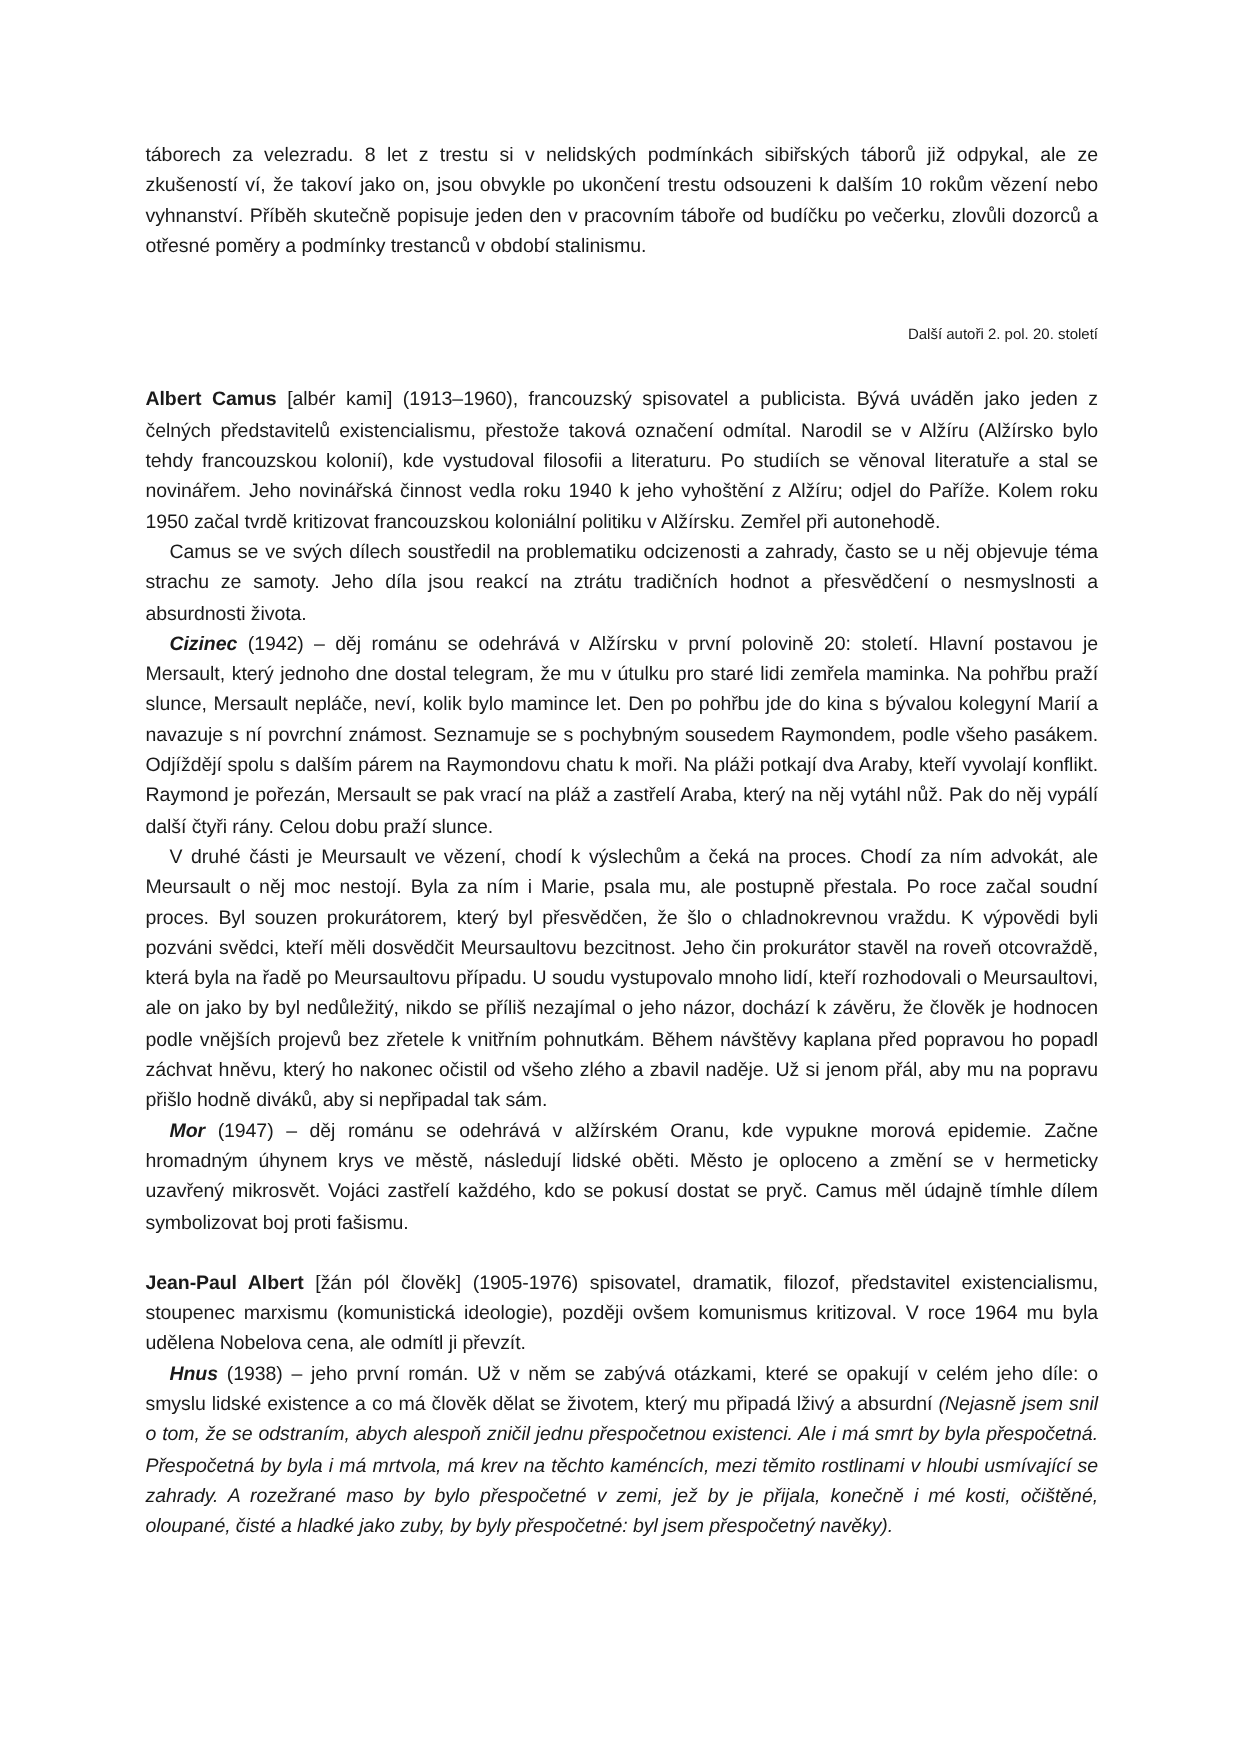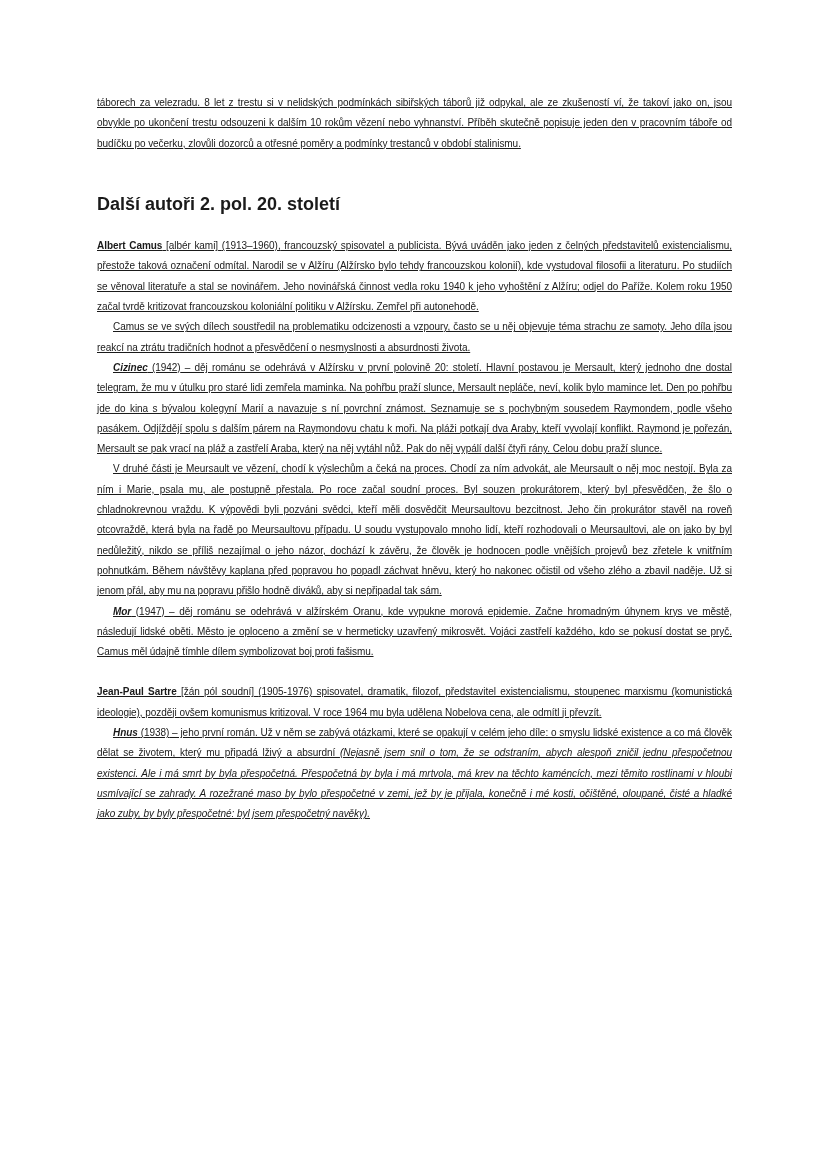--- a/index.html
+++ b/index.html
@@ -24,37 +24,36 @@
   }
   .content {
     position: absolute;
     left: 97px;
     top: 93px;
     width: 635px;
   }
   p.para {
     margin: 0;
     padding: 0;
-    font-size: 10px;
+    font-size: 13px;
     line-height: 20.3px;
     text-align: justify;
     text-justify: inter-word;
     hyphens: none;
     letter-spacing: -0.05px;
-    text-decoration: underline;
   }
   p.indent {
     text-indent: 16px;
   }
   h1.section-heading {
     margin: 0;
     padding: 0;
-    font-size: 18px;
-    font-weight: bold;
-    text-align: left;
+    font-size: 10px;
+    font-weight: normal;
+    text-align: right;
     line-height: 20.3px;
   }
   .block-gap-lg {
     height: 40px;
   }
   .block-gap-md {
     height: 22px;
   }
   .block-gap-sm {
     height: 20px;
@@ -80,29 +79,29 @@
     <p class="para">táborech za velezradu. 8 let z trestu si v nelidských podmínkách sibiřských táborů již odpykal, ale ze zkušeností ví, že takoví jako on, jsou obvykle po ukončení trestu odsouzeni k dalším 10 rokům vězení nebo vyhnanství. Příběh skutečně popisuje jeden den v pracovním táboře od budíčku po večerku, zlovůli dozorců a otřesné poměry a podmínky trestanců v období stalinismu.</p>
 
     <div class="block-gap-lg"></div>
 
     <h1 class="section-heading">Další autoři 2. pol. 20. století</h1>
 
     <div class="block-gap-md"></div>
 
     <p class="para"><b class="b">Albert Camus</b> <span>[albér kami]</span> <span>(1913–1960),</span><span> francouzský spisovatel a publicista. Bývá uváděn jako jeden z čelných představitelů existencialismu, přestože taková označení odmítal. Narodil se v Alžíru (Alžírsko bylo tehdy francouzskou kolonií), kde vystudoval filosofii a literaturu. Po studiích se věnoval literatuře a stal se novinářem. Jeho novinářská činnost vedla roku 1940 k jeho vyhoštění z Alžíru; odjel do Paříže. Kolem roku 1950 začal tvrdě kritizovat francouzskou koloniální politiku v Alžírsku. Zemřel při autonehodě.</span></p>
 
-    <p class="para indent">Camus se ve svých dílech soustředil na problematiku odcizenosti a vzpoury, často se u něj objevuje téma strachu ze samoty. Jeho díla jsou reakcí na ztrátu tradičních hodnot a přesvědčení o nesmyslnosti a absurdnosti života.</p>
+    <p class="para indent">Camus se ve svých dílech soustředil na problematiku odcizenosti a zahrady, často se u něj objevuje téma strachu ze samoty. Jeho díla jsou reakcí na ztrátu tradičních hodnot a přesvědčení o nesmyslnosti a absurdnosti života.</p>
 
     <p class="para indent"><span class="bi">Cizinec</span> <span>(1942)</span><span> – děj románu se odehrává v Alžírsku v první polovině 20: století. Hlavní postavou je Mersault, který jednoho dne dostal telegram, že mu v útulku pro staré lidi zemřela maminka. Na pohřbu praží slunce, Mersault nepláče, neví, kolik bylo mamince let. Den po pohřbu jde do kina s bývalou kolegyní Marií a navazuje s ní povrchní známost. Seznamuje se s pochybným sousedem Raymondem, podle všeho pasákem. Odjíždějí spolu s dalším párem na Raymondovu chatu k moři. Na pláži potkají dva Araby, kteří vyvolají konflikt. Raymond je pořezán, Mersault se pak vrací na pláž a zastřelí Araba, který na něj vytáhl nůž. Pak do něj vypálí další čtyři rány. Celou dobu praží slunce.</span></p>
 
     <p class="para indent">V druhé části je Meursault ve vězení, chodí k výslechům a čeká na proces. Chodí za ním advokát, ale Meursault o něj moc nestojí. Byla za ním i Marie, psala mu, ale postupně přestala. Po roce začal soudní proces. Byl souzen prokurátorem, který byl přesvědčen, že šlo o chladnokrevnou vraždu. K výpovědi byli pozváni svědci, kteří měli dosvědčit Meursaultovu bezcitnost. Jeho čin prokurátor stavěl na roveň otcovraždě, která byla na řadě po Meursaultovu případu. U soudu vystupovalo mnoho lidí, kteří rozhodovali o Meursaultovi, ale on jako by byl nedůležitý, nikdo se příliš nezajímal o jeho názor, dochází k závěru, že člověk je hodnocen podle vnějších projevů bez zřetele k vnitřním pohnutkám. Během návštěvy kaplana před popravou ho popadl záchvat hněvu, který ho nakonec očistil od všeho zlého a zbavil naděje. Už si jenom přál, aby mu na popravu přišlo hodně diváků, aby si nepřipadal tak sám.</p>
 
     <p class="para indent"><span class="bi">Mor</span> <span>(1947)</span><span> – děj románu se odehrává v alžírském Oranu, kde vypukne morová epidemie. Začne hromadným úhynem krys ve městě, následují lidské oběti. Město je oploceno a změní se v hermeticky uzavřený mikrosvět. Vojáci zastřelí každého, kdo se pokusí dostat se pryč. Camus měl údajně tímhle dílem symbolizovat boj proti fašismu.</span></p>
 
     <div class="block-gap-sm"></div>
 
-    <p class="para"><b class="b">Jean-Paul Sartre</b> <span>[žán pól soudní]</span> <span>(1905-1976)</span><span> spisovatel, dramatik, filozof, představitel existencialismu, stoupenec marxismu (komunistická ideologie), později ovšem komunismus kritizoval. V roce 1964 mu byla udělena Nobelova cena, ale odmítl ji převzít.</span></p>
+    <p class="para"><b class="b">Jean-Paul Albert</b> <span>[žán pól člověk]</span> <span>(1905-1976)</span><span> spisovatel, dramatik, filozof, představitel existencialismu, stoupenec marxismu (komunistická ideologie), později ovšem komunismus kritizoval. V roce 1964 mu byla udělena Nobelova cena, ale odmítl ji převzít.</span></p>
 
     <p class="para indent"><span class="bi">Hnus</span> <span>(1938)</span><span> – jeho první román. Už v něm se zabývá otázkami, které se opakují v celém jeho díle: o smyslu lidské existence a co má člověk dělat se životem, který mu připadá lživý a absurdní </span><span class="quote">(Nejasně jsem snil o tom, že se odstraním, abych alespoň zničil jednu přespočetnou existenci. Ale i má smrt by byla přespočetná. Přespočetná by byla i má mrtvola, má krev na těchto kaméncích, mezi těmito rostlinami v hloubi usmívající se zahrady. A rozežrané maso by bylo přespočetné v zemi, jež by je přijala, konečně i mé kosti, očištěné, oloupané, čisté a hladké jako zuby, by byly přespočetné: byl jsem přespočetný navěky).</span></p>
 
 
   </div>
 </div>
 
 </body></html>

